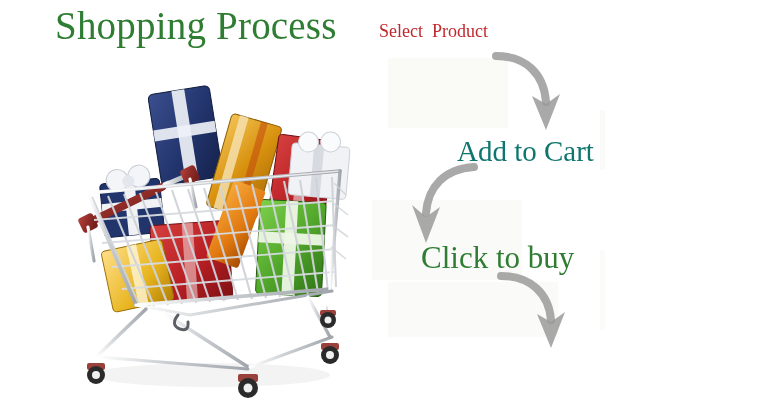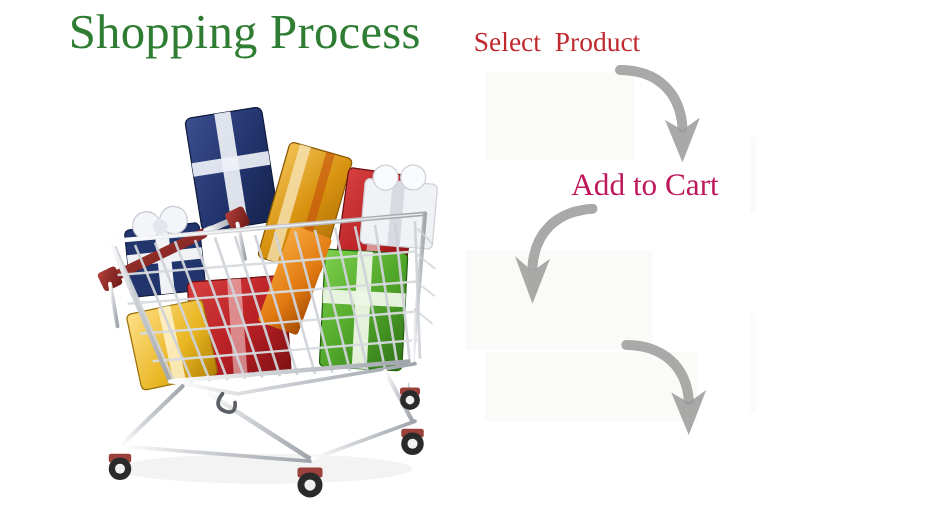--- a/index.html
+++ b/index.html
@@ -44,27 +44,27 @@
   }
 
   
   .step {
     position: absolute;
     white-space: pre;
     line-height: 1.05;
   }
   #step-1 {
     left: 379px;  top: 22px;
-    font-size: 22px;
+    font-size: 18px;
     color: #c0282d;
   }
   #step-2 {
     left: 457px;  top: 136px;
-    font-size: 25px;
-    color: #be185d;
+    font-size: 29px;
+    color: #0f766e;
   }
   #step-3 {
     left: 421px;  top: 242px;
     font-size: 31px;
     color: #2f7d32;
   }
   #step-4 {
     left: 419px;  top: 347px;
     font-size: 29px;
     color: #2f7d32;
@@ -335,20 +335,21 @@
     <path d="M40,46 L54,80 L68,44 L54,54 Z" fill="#9a9a9a" opacity="0.85"></path>
   </svg>
 
   <div class="step" id="step-2">Add to Cart</div>
 
   <svg class="arrow" id="arrow-2" viewBox="0 0 80 88">
     <path d="M74,4 C44,6 28,24 26,50" fill="none" stroke="#9a9a9a" stroke-width="8" stroke-linecap="round" opacity="0.85"></path>
     <path d="M12,42 L26,80 L40,44 L26,54 Z" fill="#9a9a9a" opacity="0.85"></path>
   </svg>
 
+  <div class="step" id="step-3">Click to buy</div>
 
   <svg class="arrow" id="arrow-3" viewBox="0 0 80 88">
     <path d="M4,6 C34,6 52,24 54,50" fill="none" stroke="#9a9a9a" stroke-width="8" stroke-linecap="round" opacity="0.85"></path>
     <path d="M40,44 L54,78 L68,42 L54,52 Z" fill="#9a9a9a" opacity="0.85"></path>
   </svg>
 
 
 </div>
 
 </body></html>

